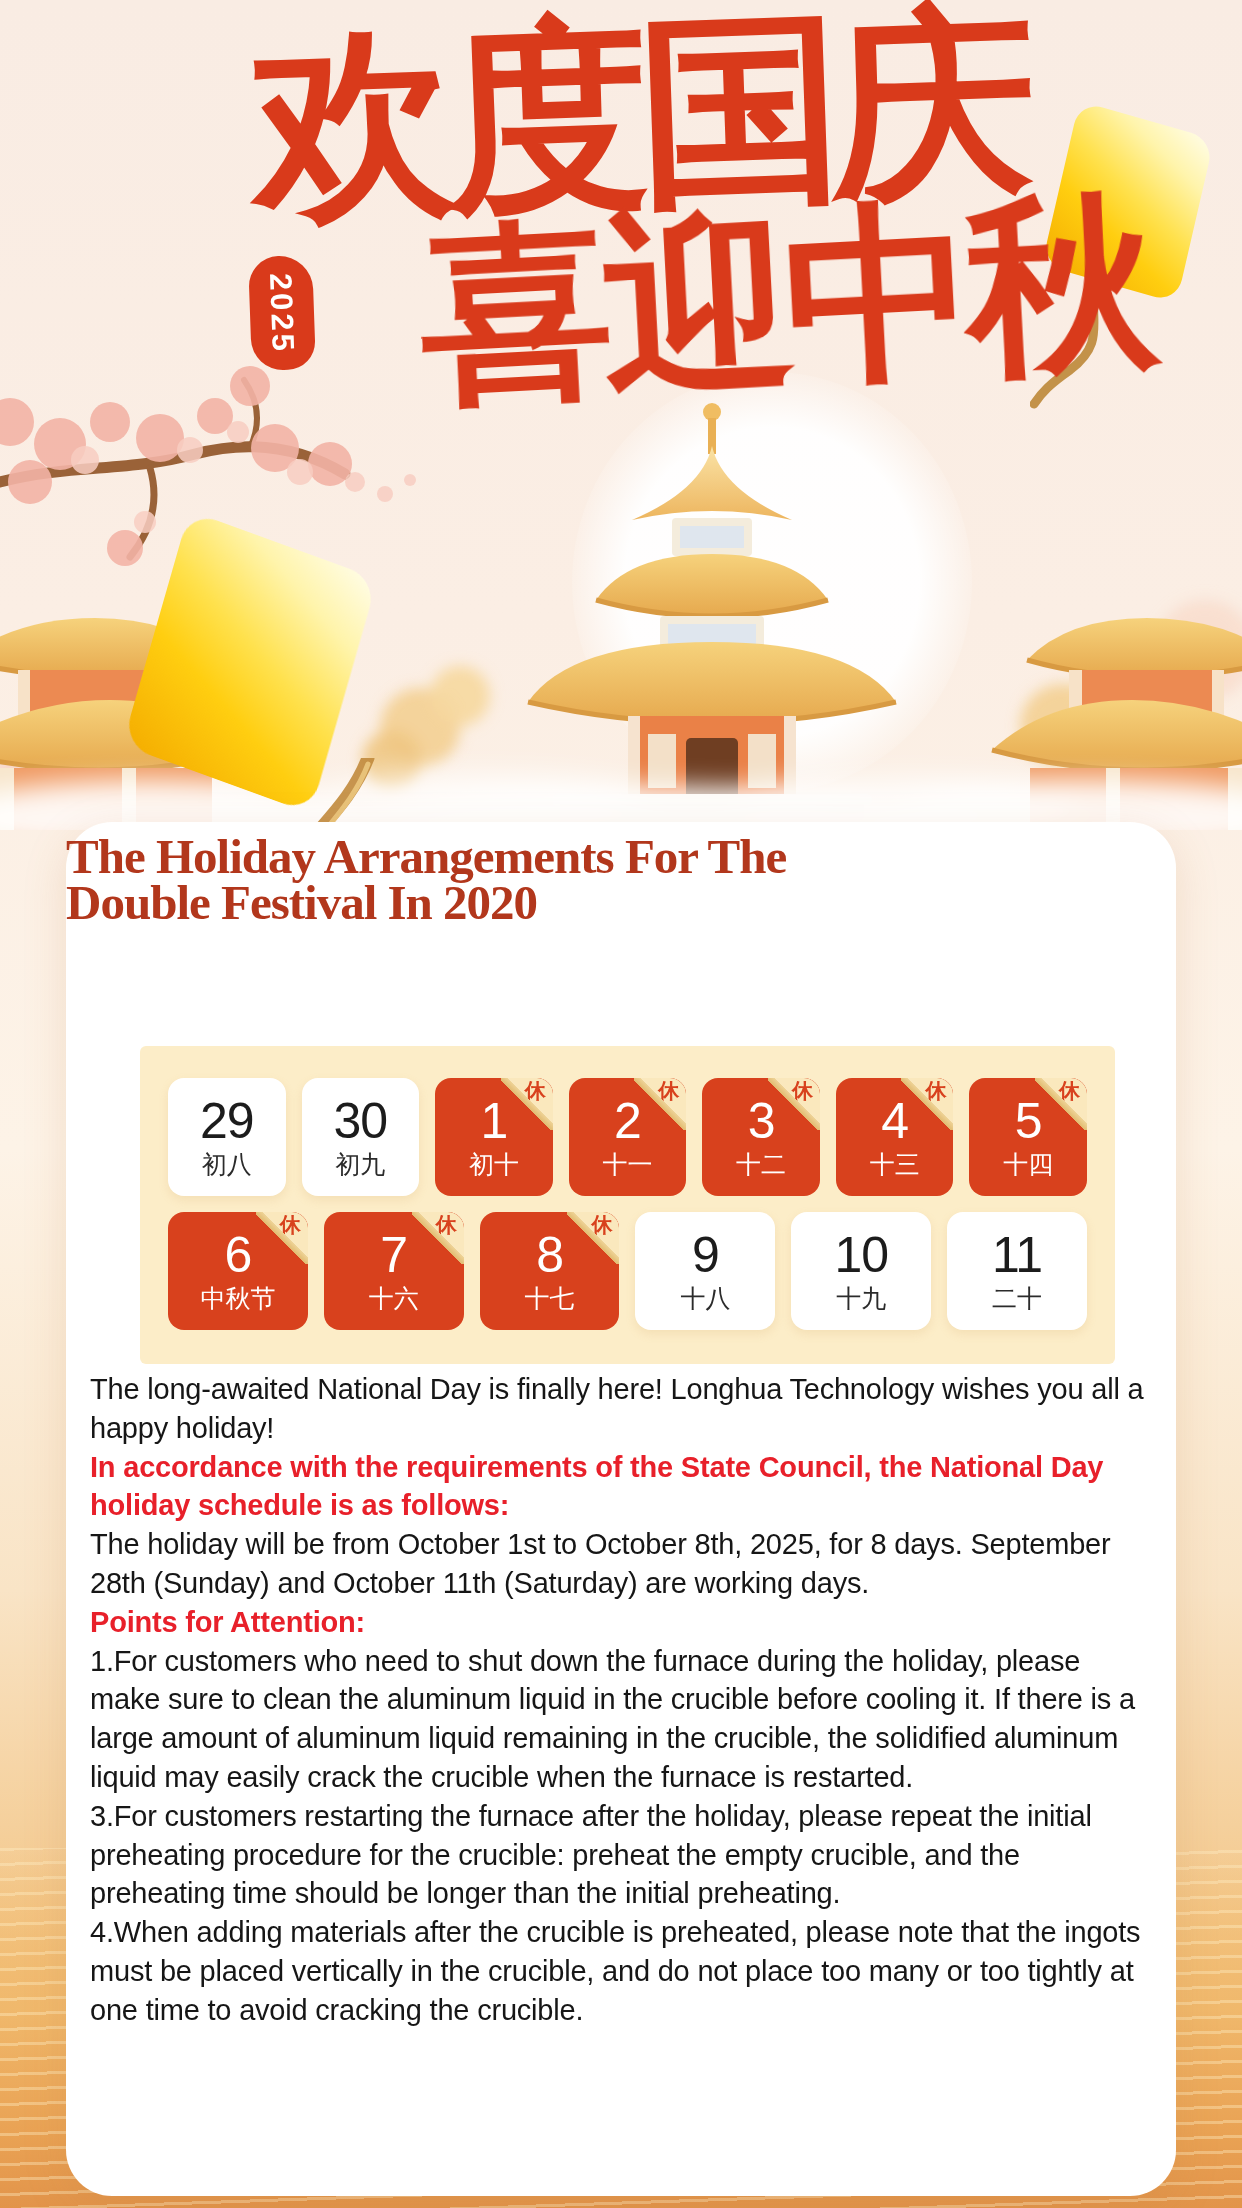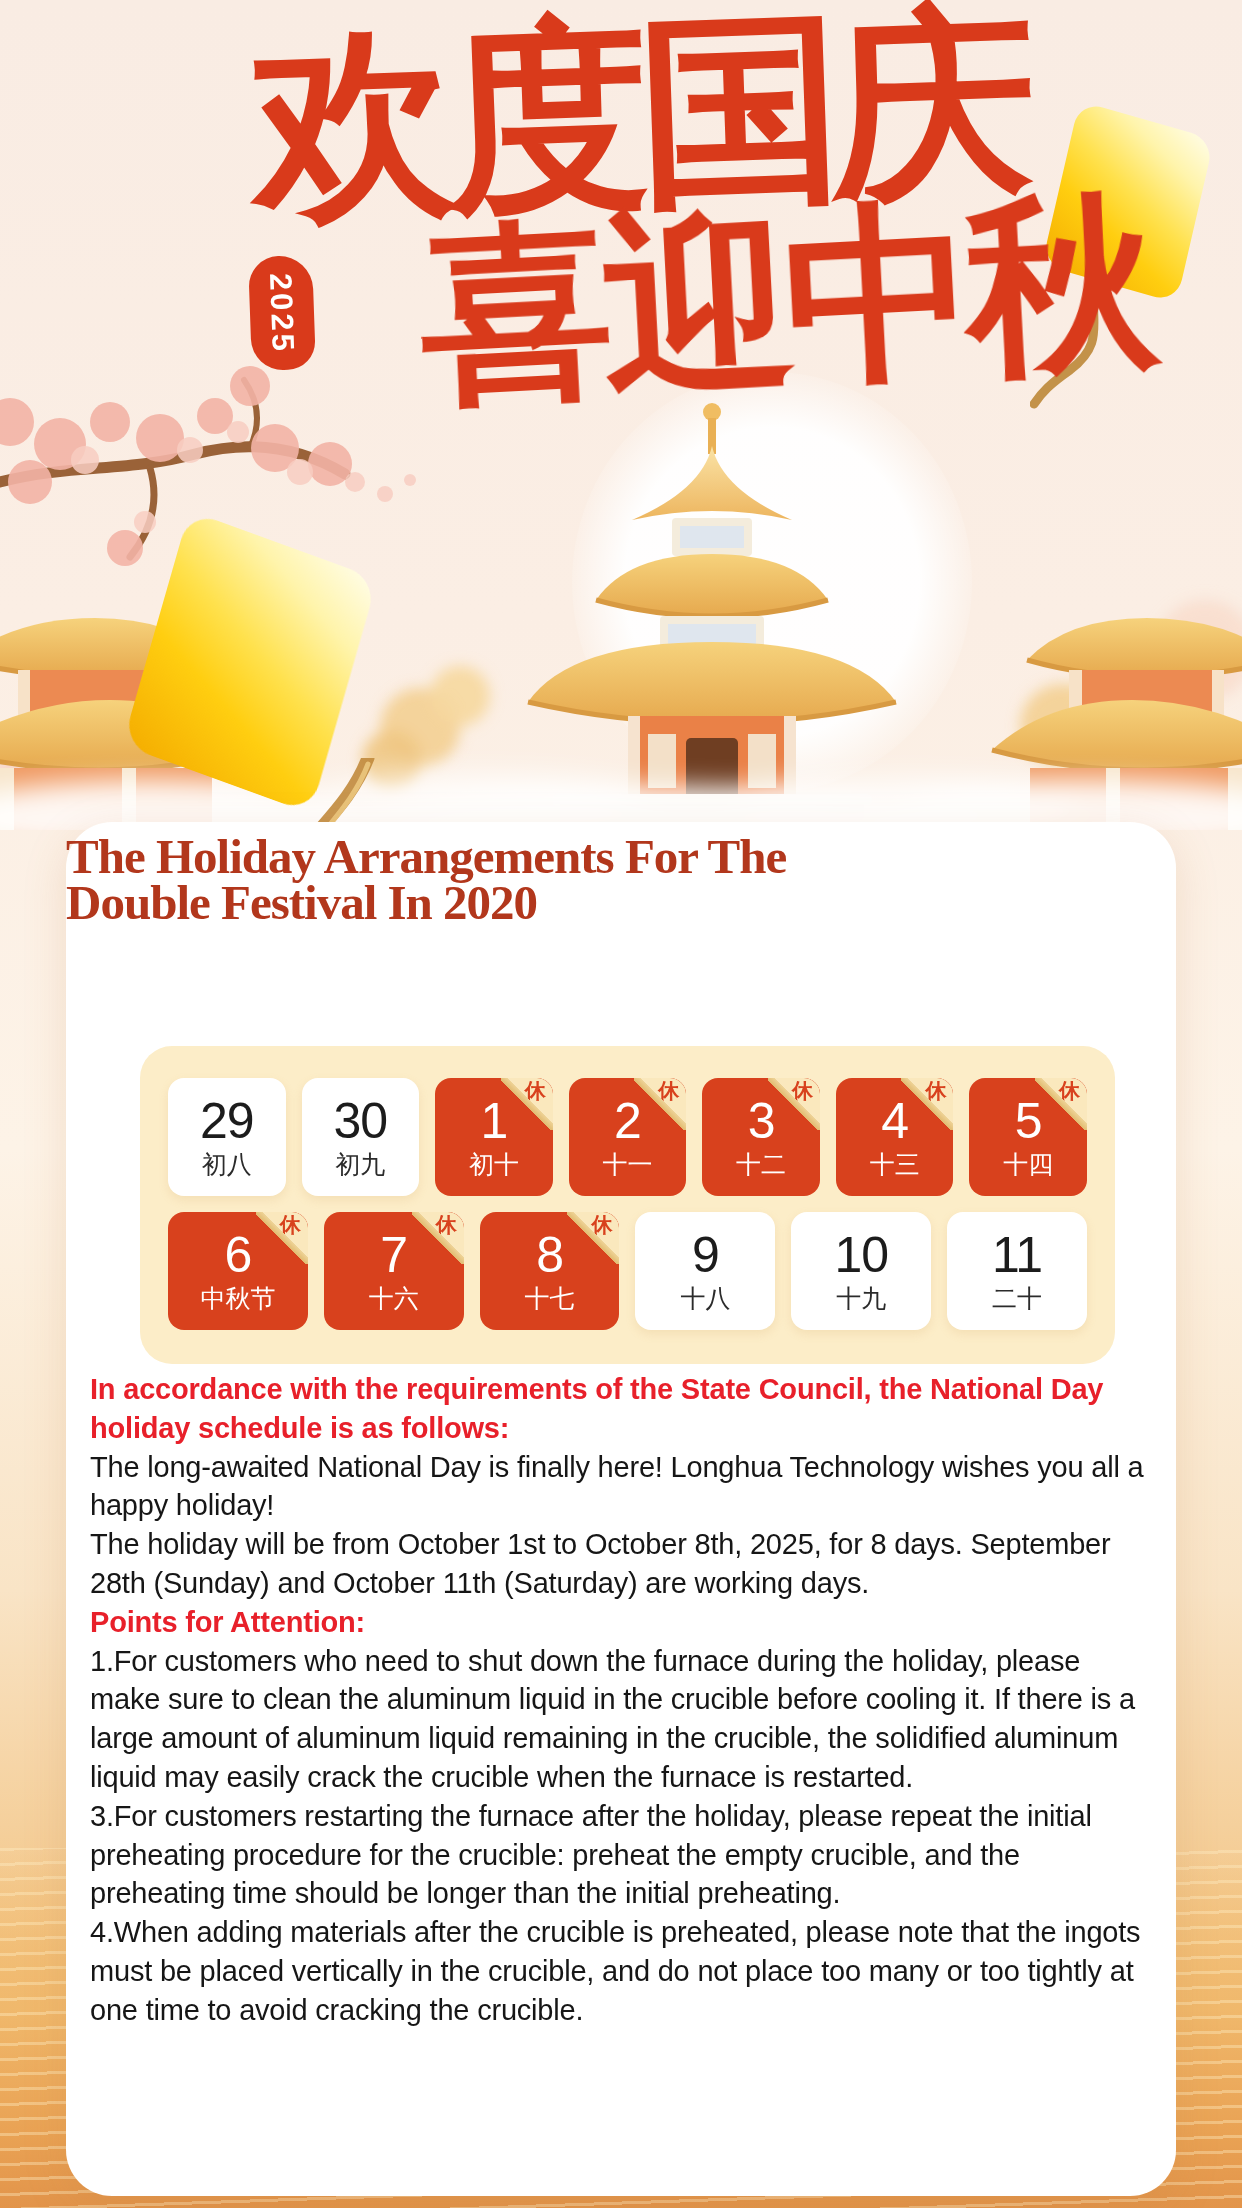--- a/index.html
+++ b/index.html
@@ -35,21 +35,21 @@
   
   .card{position:absolute;left:66px;top:822px;width:1110px;height:1374px;background:#ffffff;
         border-radius:46px;box-shadow:0 12px 44px rgba(190,120,60,.18);}
   .card-title{position:absolute;top:12px;left:0;width:100%;margin:0;
         font-family:"Liberation Serif",serif;font-weight:700;color:#b2371c;
         font-size:49px;line-height:46px;letter-spacing:-1px;}
   .card-title span{display:block;}
   .daybar{position:absolute;left:74px;top:130px;width:975px;height:80px;border-radius:40px;
         background:#fcedc8;display:flex;align-items:center;padding:0 28px;box-sizing:border-box;}
   .dayname{flex:1;text-align:center;font-size:29px;color:#262626;font-weight:400;}
-  .calgrid{position:absolute;left:74px;top:224px;width:975px;height:318px;border-radius:32px;
+  .calgrid{position:absolute;left:74px;top:224px;width:975px;height:318px;border-radius:6px;
         background:#fcedc8;box-sizing:border-box;padding:32px 28px 34px;
         display:flex;flex-direction:column;justify-content:space-between;}
   .cal-row{display:flex;gap:16px;}
   .cal-cell{position:relative;flex:1;height:118px;border-radius:16px;overflow:hidden;
         display:flex;flex-direction:column;align-items:center;justify-content:center;}
   .cal-cell.work{background:#ffffff;color:#1c1c1c;box-shadow:0 4px 10px rgba(213,160,92,.18);}
   .cal-cell.rest{background:#d8411d;color:#ffffff;}
   .cal-day{font-size:50px;line-height:1.02;font-weight:400;letter-spacing:-1px;}
   .cal-lunar{font-size:25px;line-height:1.15;margin-top:3px;font-weight:400;}
   .cal-cell.work .cal-lunar{color:#2b2b2b;}
@@ -283,22 +283,22 @@
             <div class="cal-day">10</div>
             <div class="cal-lunar">十九</div>
           </div>
           <div class="cal-cell work">
             <div class="cal-day">11</div>
             <div class="cal-lunar">二十</div>
           </div>
         </div>
       </div>
     <div class="notice" id="notice">
+        <p class="notice-p">The long-awaited National Day is finally here! Longhua Technology wishes you all a happy holiday!</p>
         <p class="notice-p red">In accordance with the requirements of the State Council, the National Day holiday schedule is as follows:</p>
-        <p class="notice-p">The long-awaited National Day is finally here! Longhua Technology wishes you all a happy holiday!</p>
         <p class="notice-p">The holiday will be from October 1st to October 8th, 2025, for 8 days. September 28th (Sunday) and October 11th (Saturday) are working days.</p>
         <p class="notice-p red">Points for Attention:</p>
         <p class="notice-p">1.For customers who need to shut down the furnace during the holiday, please make sure to clean the aluminum liquid in the crucible before cooling it. If there is a large amount of aluminum liquid remaining in the crucible, the solidified aluminum liquid may easily crack the crucible when the furnace is restarted.</p>
         <p class="notice-p">3.For customers restarting the furnace after the holiday, please repeat the initial preheating procedure for the crucible: preheat the empty crucible, and the preheating time should be longer than the initial preheating.</p>
         <p class="notice-p">4.When adding materials after the crucible is preheated, please note that the ingots must be placed vertically in the crucible, and do not place too many or too tightly at one time to avoid cracking the crucible.</p>
       </div>
   </div>
 
 </div>
 

